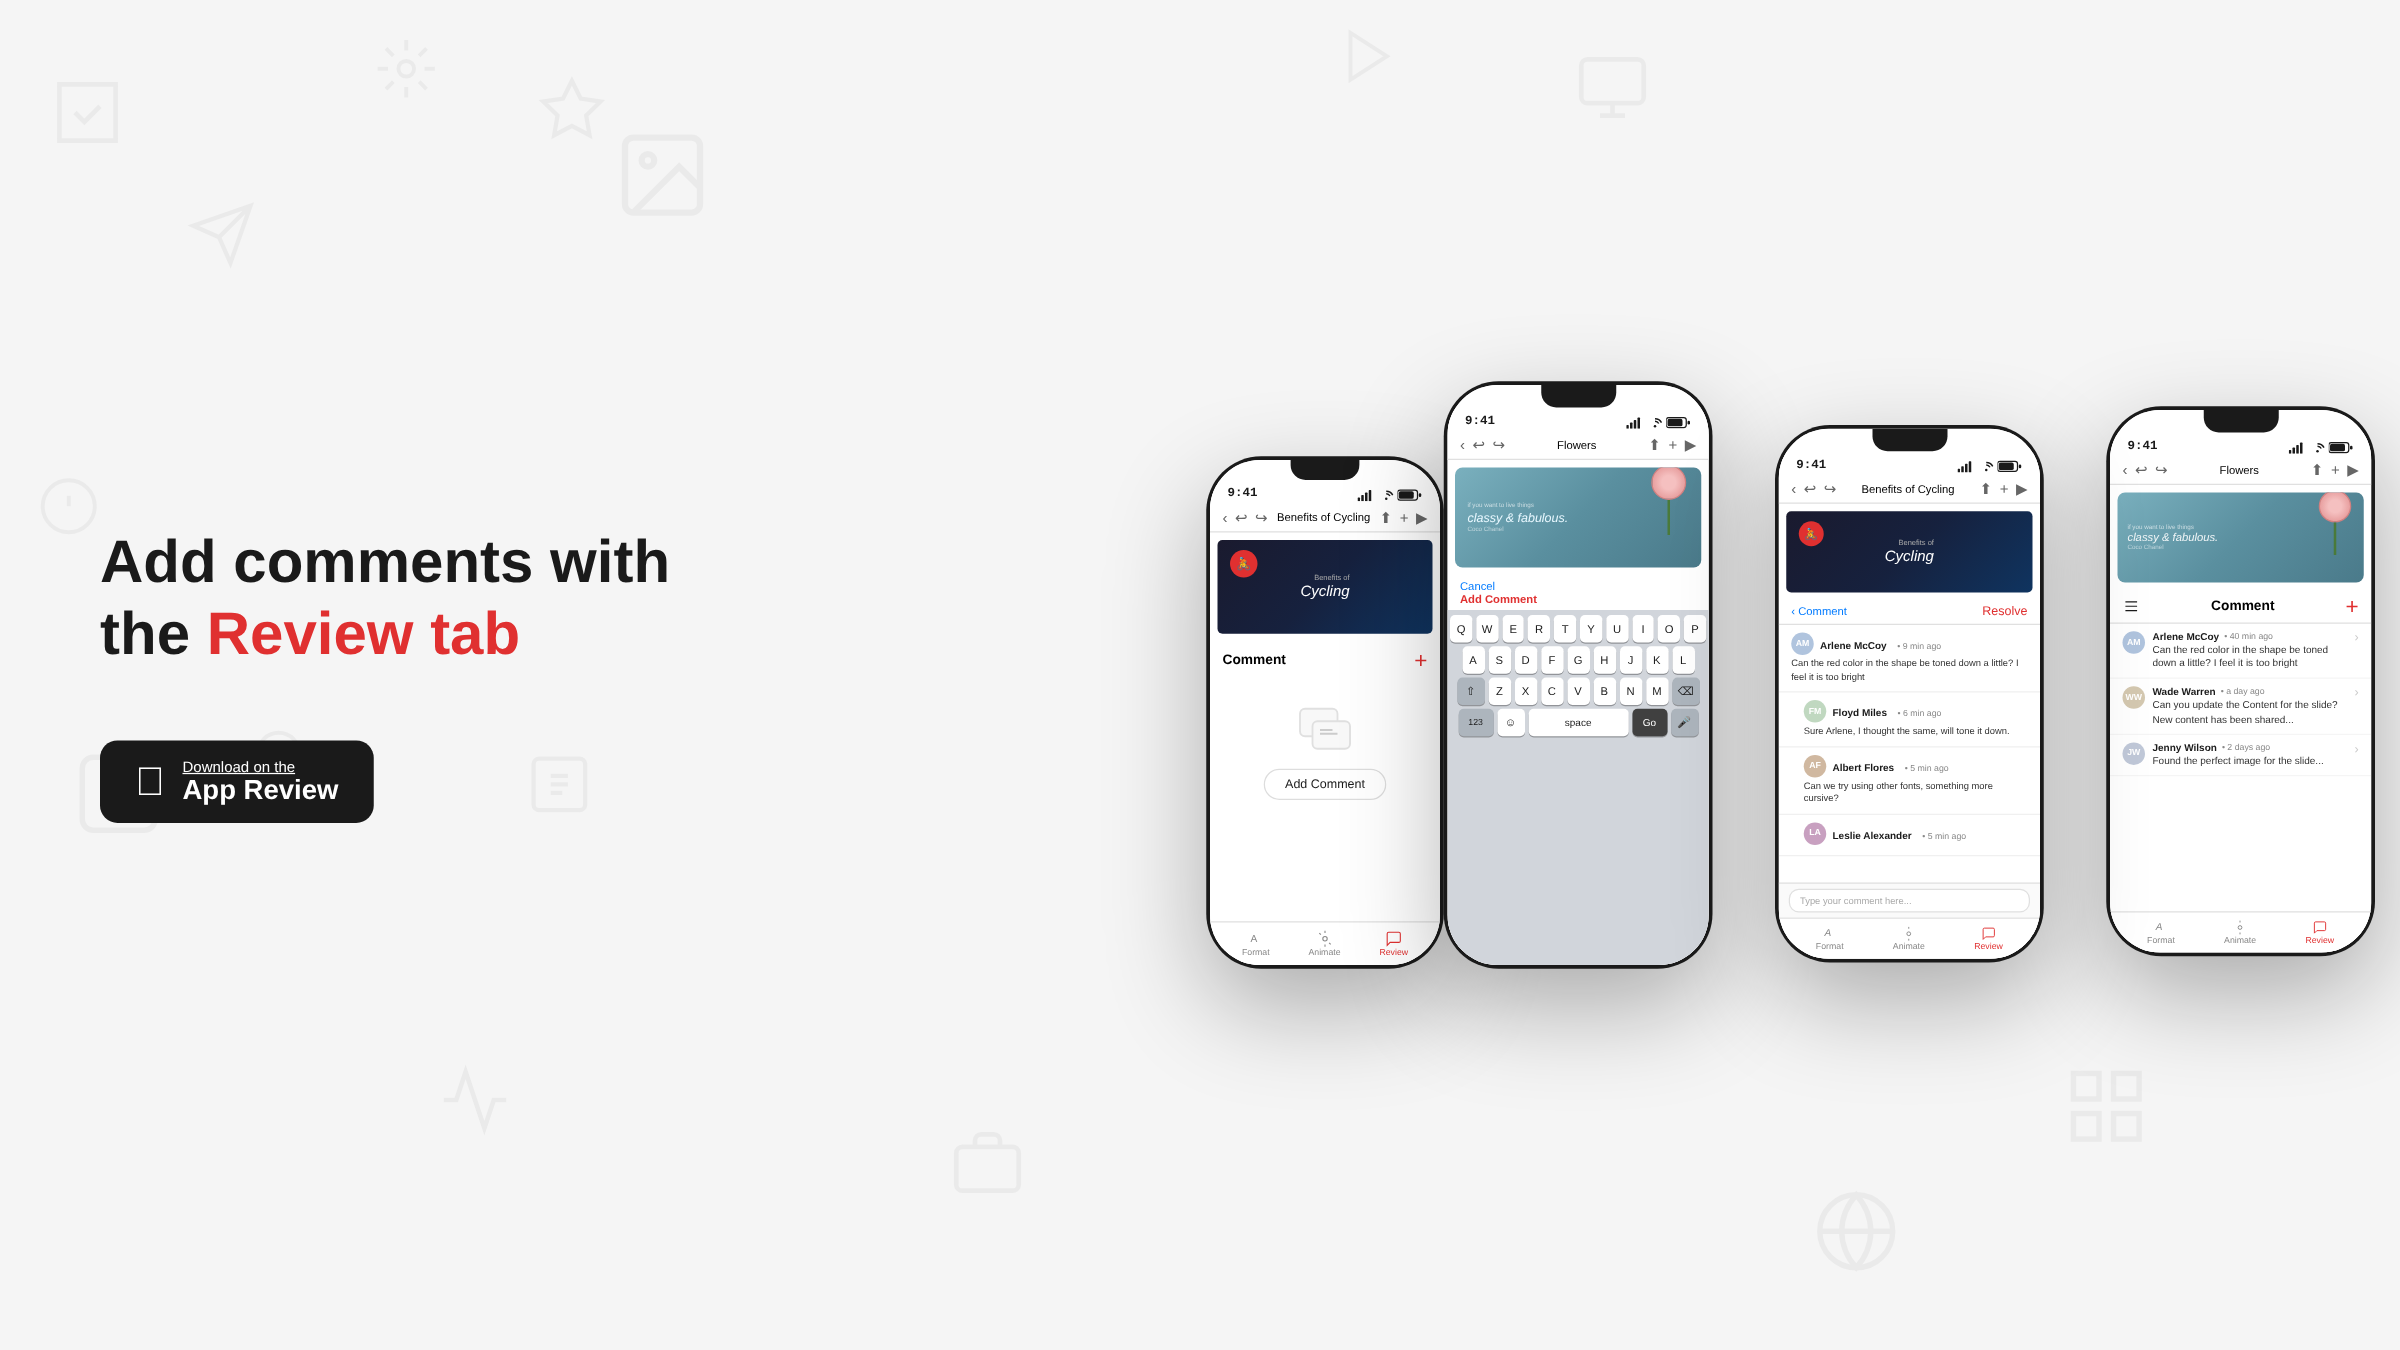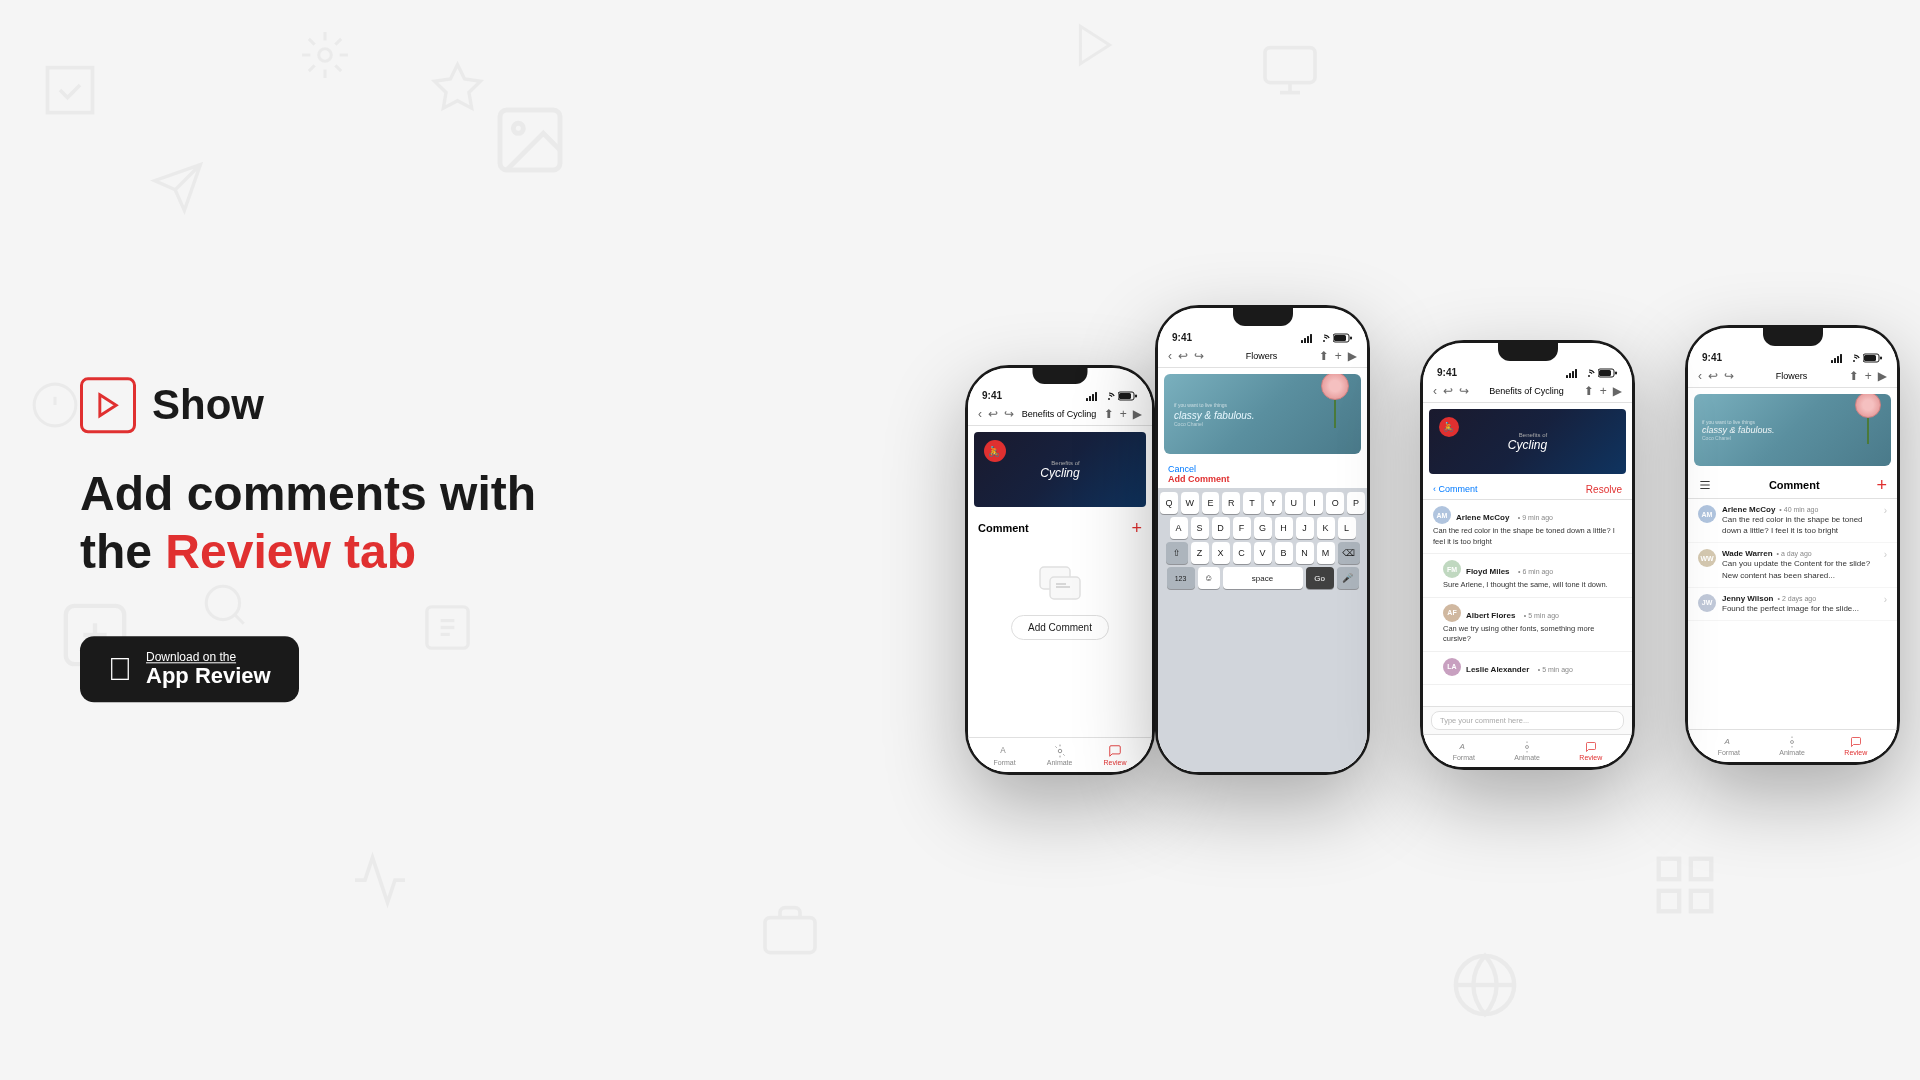--- a/index.html
+++ b/index.html
@@ -159,20 +159,21 @@
     
     .status-bar {
       display: flex;
       justify-content: space-between;
       align-items: flex-end;
       padding: 6px 14px 2px;
       font-size: 9px;
       font-weight: 600;
       color: #1a1a1a;
       background: white;
+      font-family: Liberation Mono, monospace;
     }
 
     .status-bar .time { font-size: 10px; font-weight: 700; }
     .status-icons { display: flex; gap: 3px; align-items: center; }
 
     
     .toolbar {
       display: flex;
       align-items: center;
       justify-content: space-between;
@@ -457,28 +458,20 @@
 <svg class="deco-icon" style="left:350px;top:850px;width:60px;height:60px;" viewBox="0 0 24 24" fill="none" stroke="currentColor" stroke-width="1.5">
     <polyline points="22 12 18 12 15 21 9 3 6 12 2 12"></polyline>
   </svg>
 <svg class="deco-icon" style="right:1350px;top:100px;width:80px;height:80px;" viewBox="0 0 24 24" fill="none" stroke="currentColor" stroke-width="1.5">
     <rect x="3" y="3" width="18" height="18" rx="2"></rect>
     <circle cx="8.5" cy="8.5" r="1.5"></circle>
     <polyline points="21 15 16 10 5 21"></polyline>
   </svg>
 
 <div class="left-panel">
-  <div class="brand-logo">
-    <div class="logo-icon">
-      <svg width="28" height="28" viewBox="0 0 24 24" fill="none" stroke="#e03030" stroke-width="2.5">
-        <polygon points="5 3 19 12 5 21 5 3"></polygon>
-      </svg>
-    </div>
-    <span class="brand-name">Show</span>
-  </div>
 
   <h1 class="headline">
     <span>Add comments with</span>
     <span>the <span class="highlight">Review tab</span></span>
   </h1>
 
   <a class="app-store-btn" href="#">
     <span class="apple-icon"></span>
     <span class="app-store-text">
       <span class="small-text">Download on the</span>

